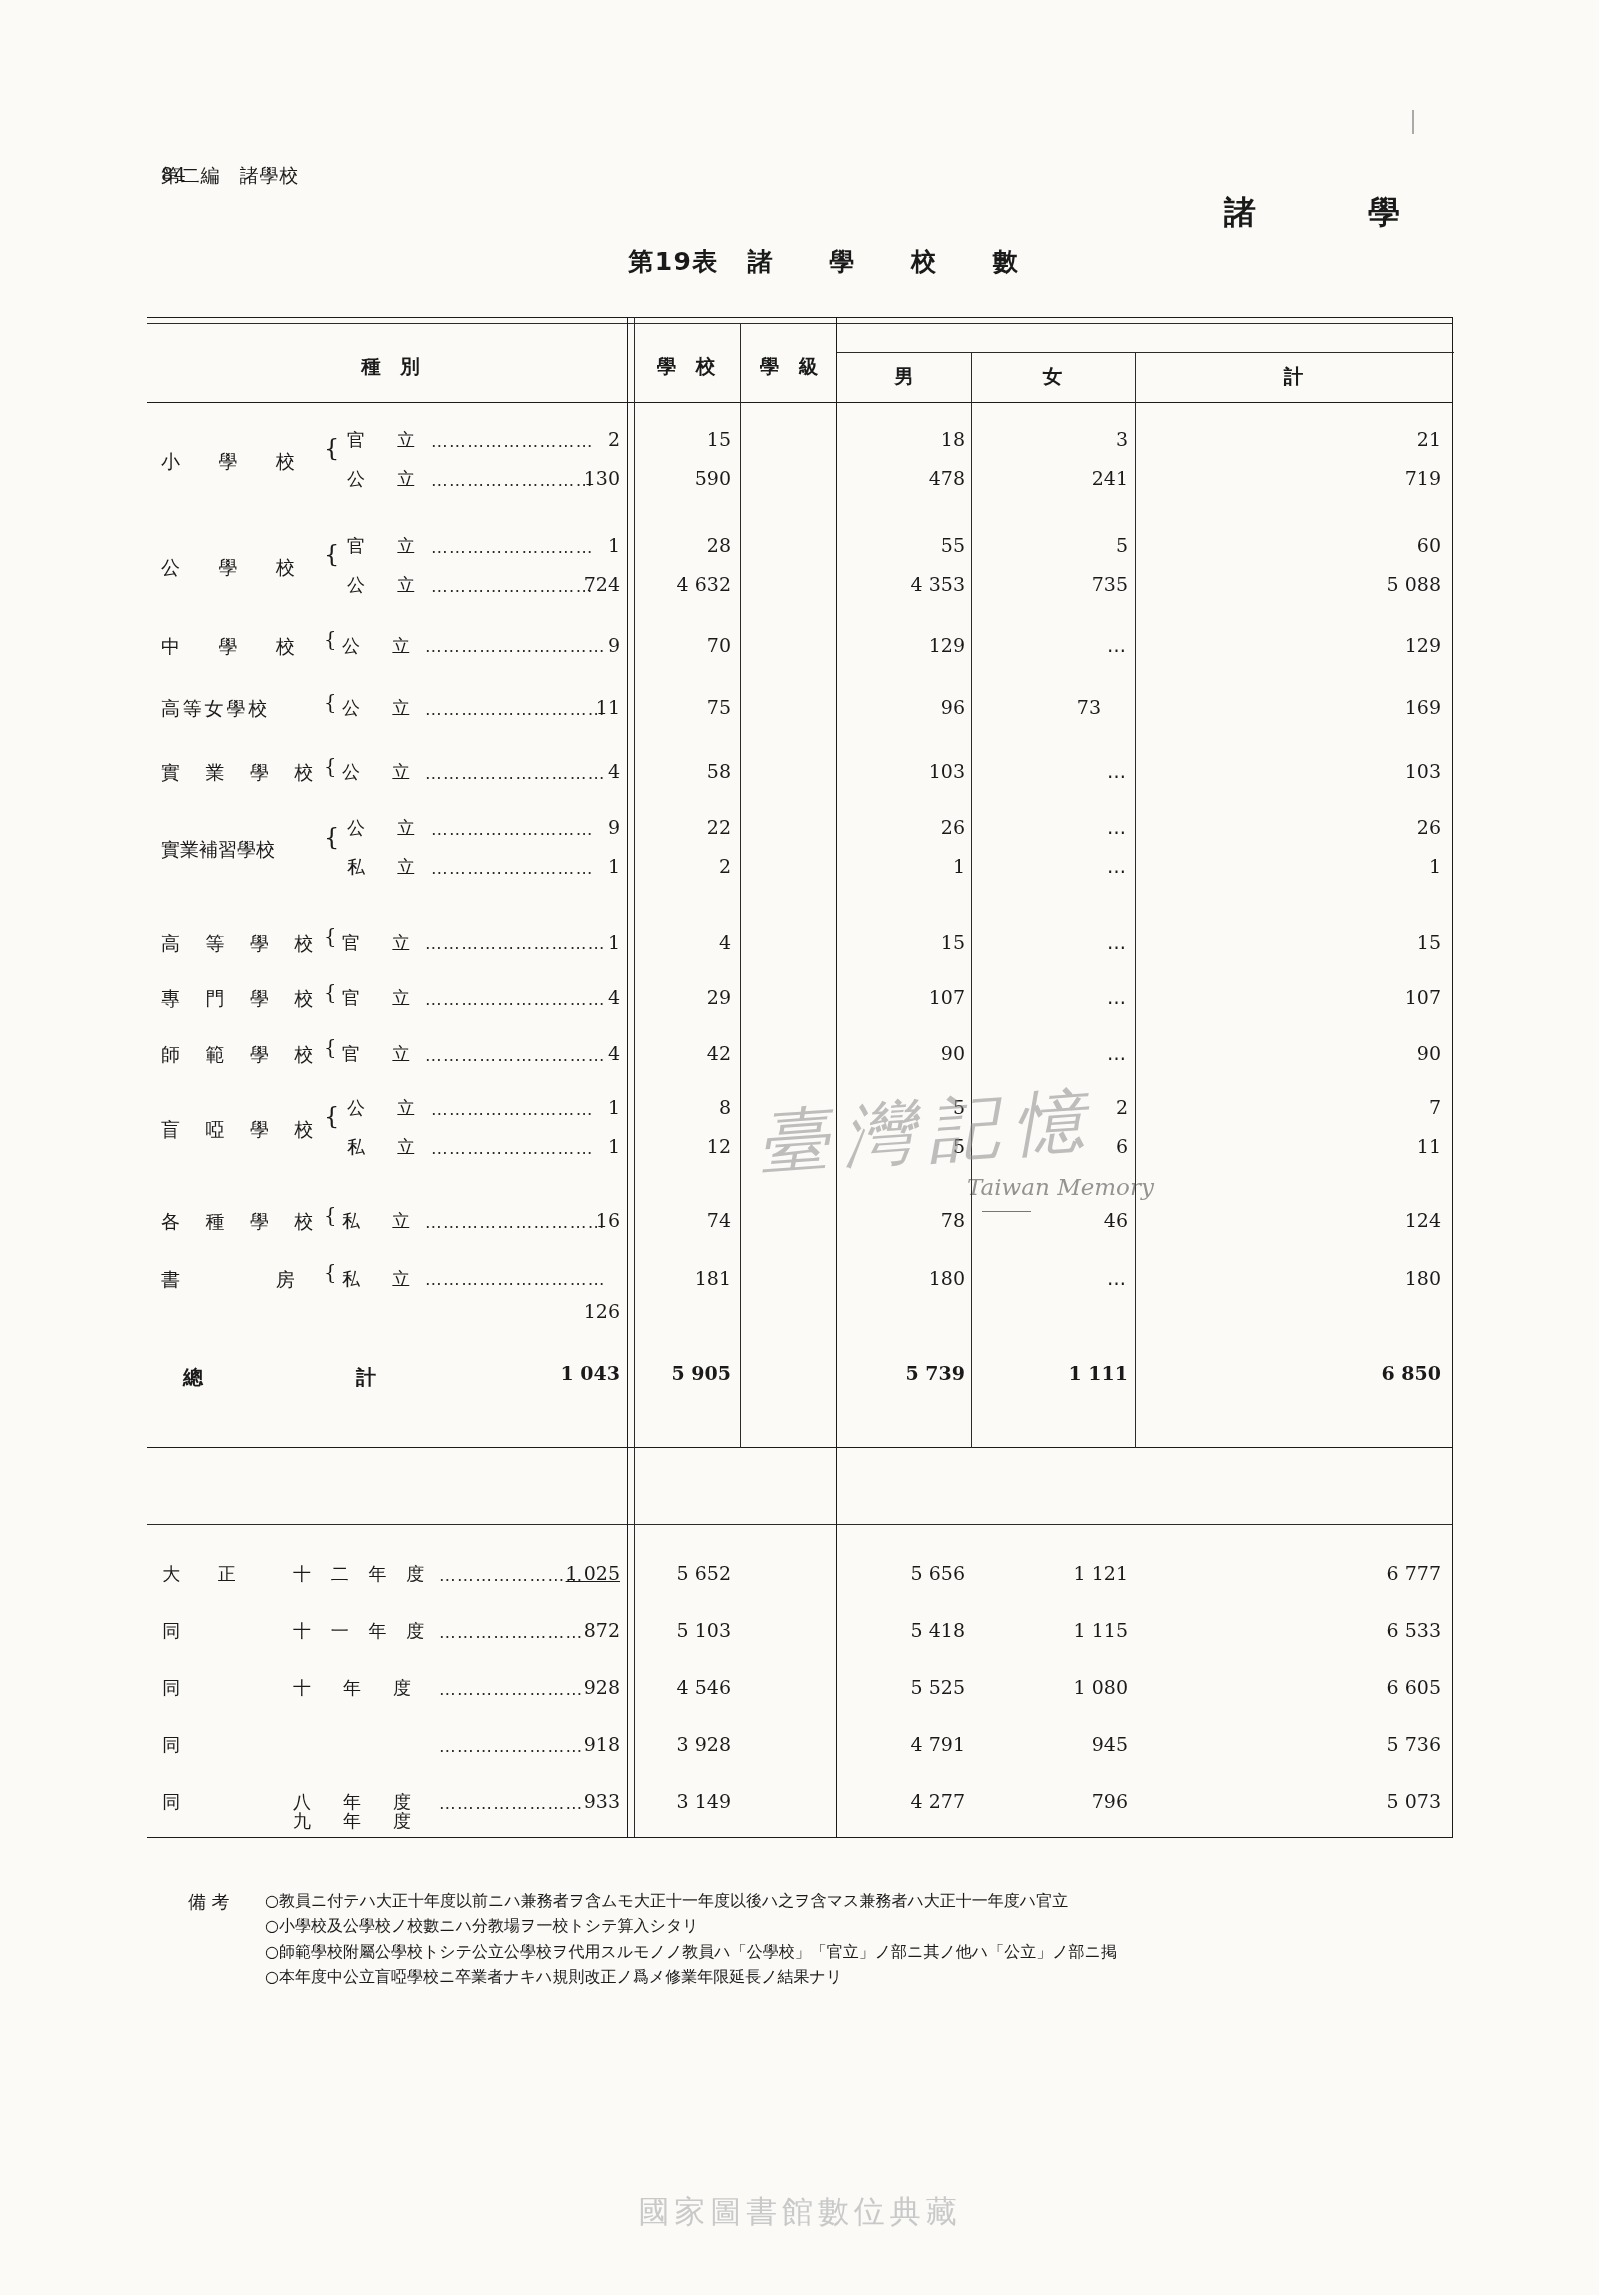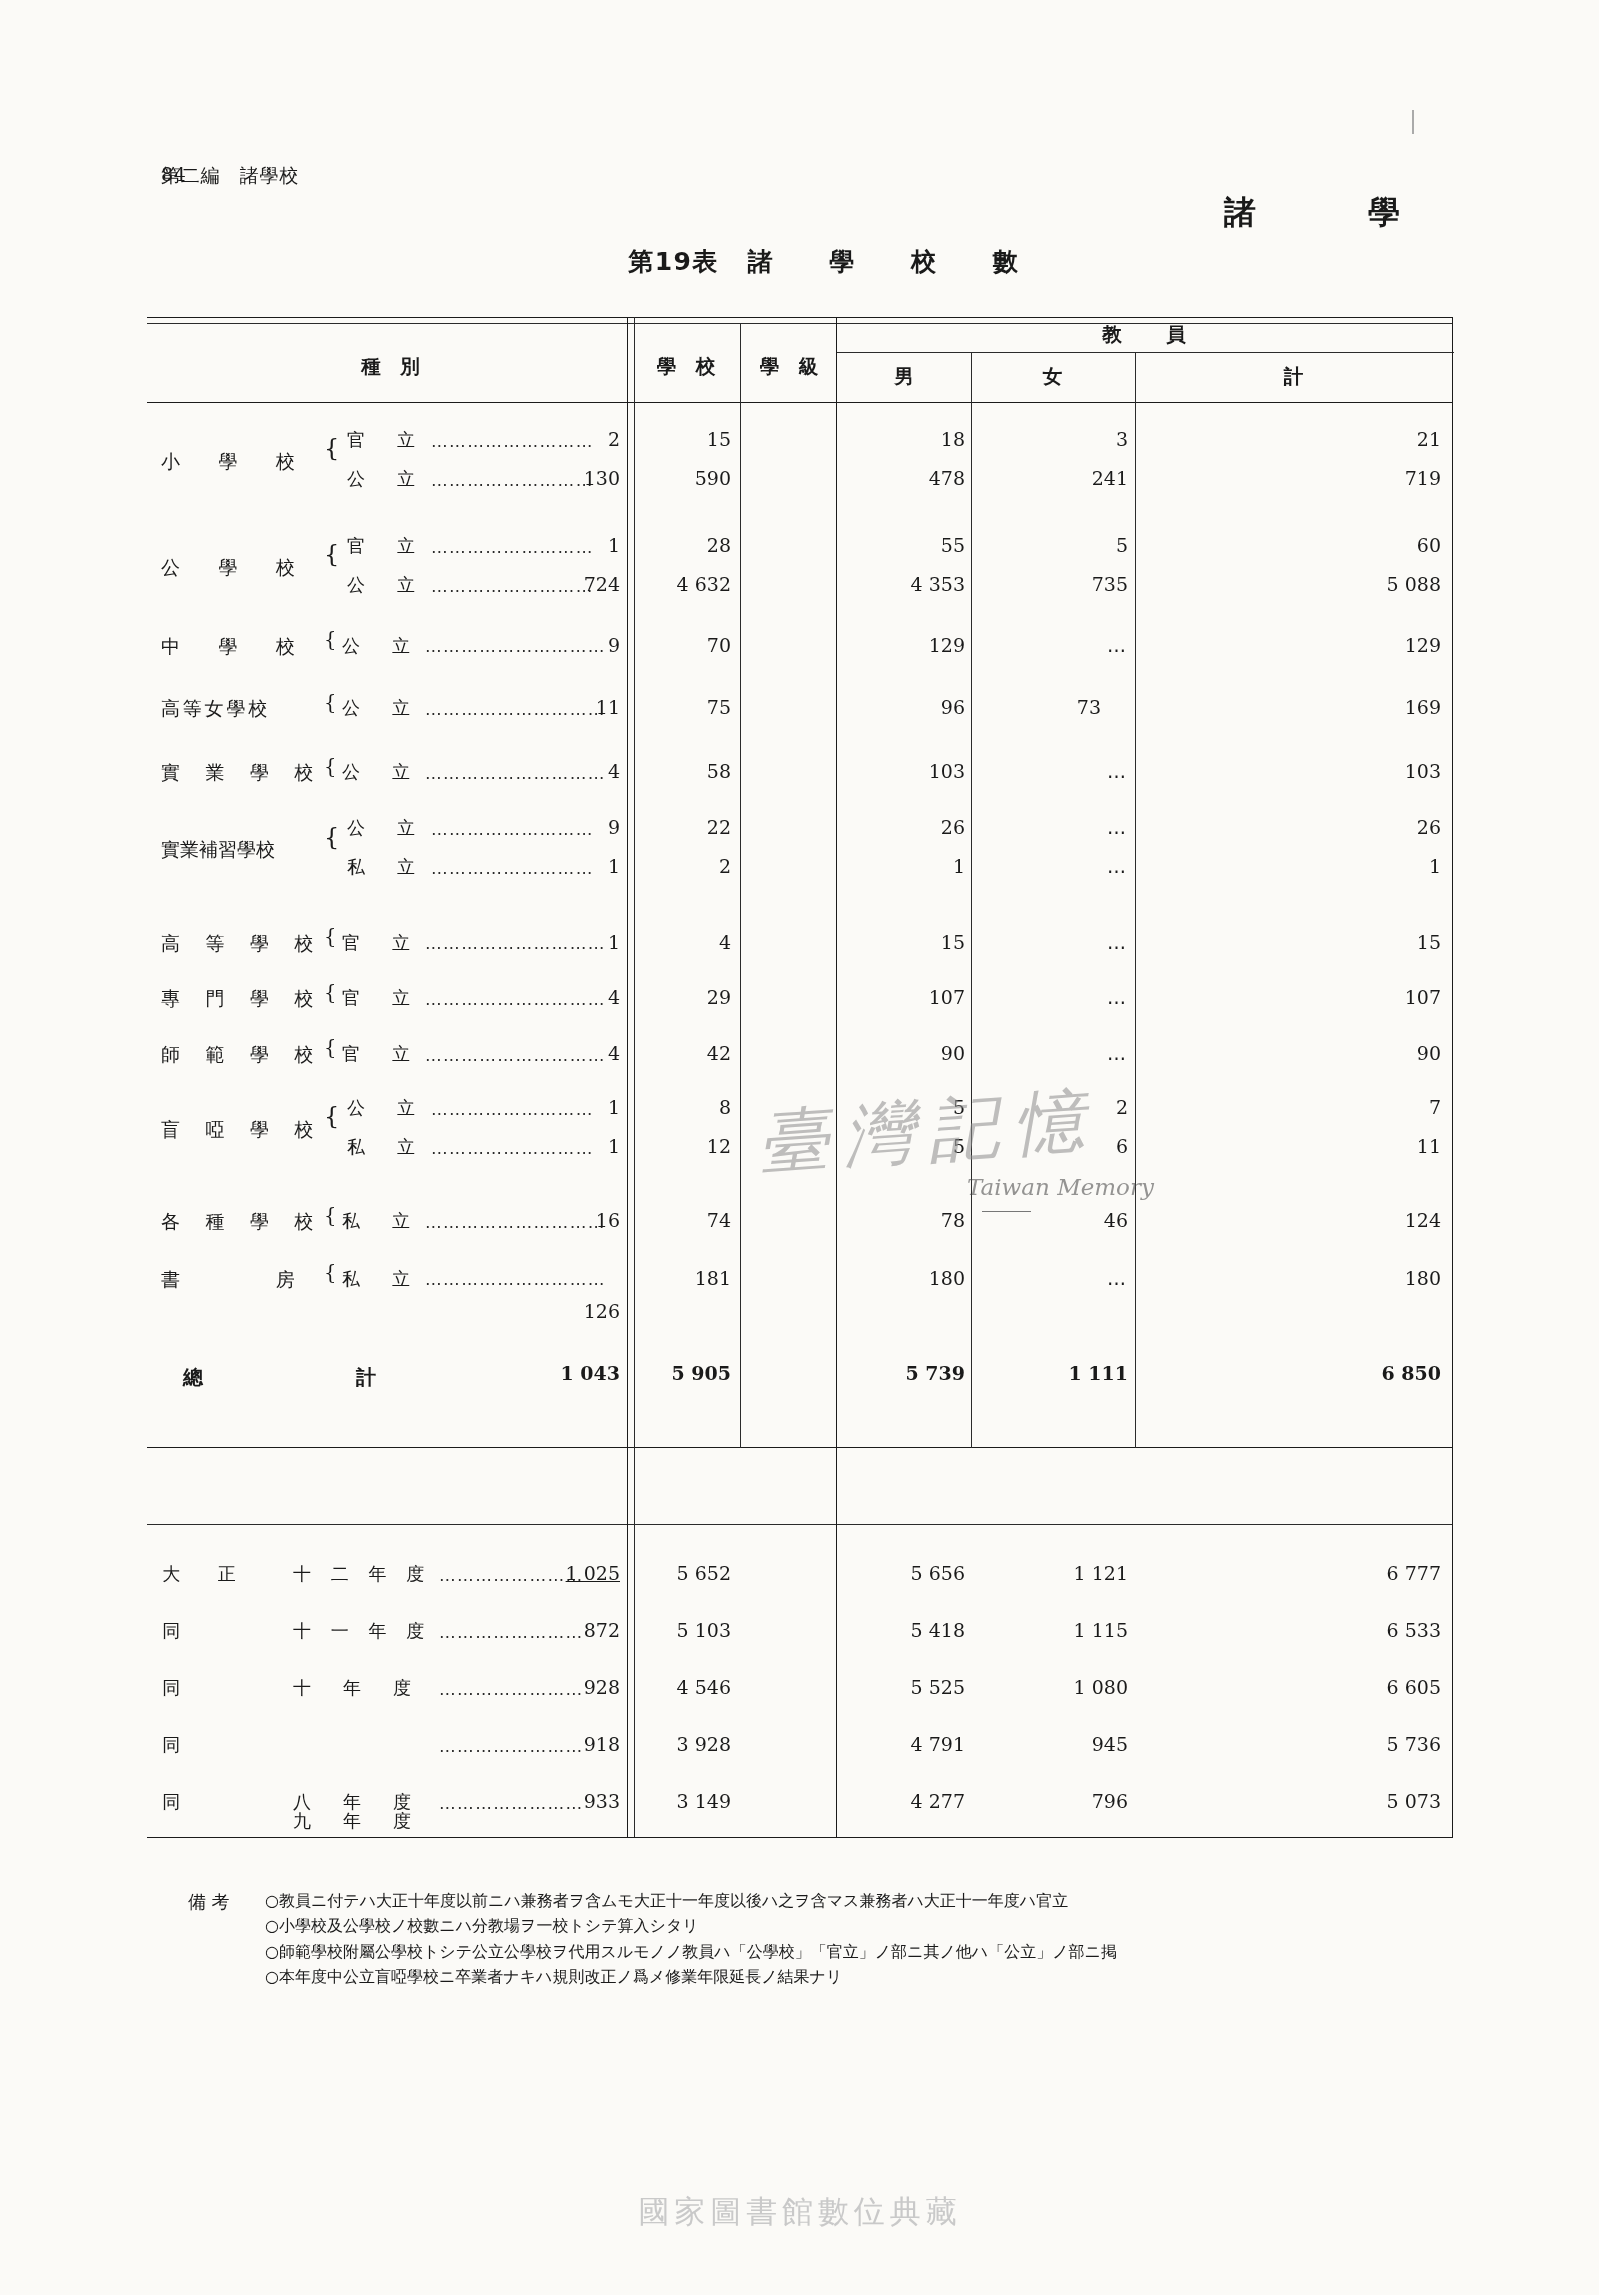--- a/index.html
+++ b/index.html
@@ -240,21 +240,20 @@
     <div class="vline thin" style="left:487px; top:0px; height:1520px;"></div>
     <div class="vline thin" style="left:593px; top:5.6px; height:1125px;"></div>
     <div class="vline" style="left:689px; top:0px;   height:1520px;"></div>
     <div class="vline thin" style="left:824px; top:35px; height:1096px;"></div>
     <div class="vline thin" style="left:988px; top:35px; height:1096px;"></div>
     <div class="vline" style="left:1305px; top:0px;  height:1520px;"></div>
 
     <div class="chead" style="left:153px; top:36px; width:181px;">種　別</div>
     <div class="chead" style="left:487px; top:36px; width:104px;">學　校</div>
     <div class="chead" style="left:595px; top:36px; width:94px;">學　級</div>
-    <div class="chead sp2" style="left:689px; top:4.2px; width:616px;">教　員</div>
     <div class="chead" style="left:689px; top:46px; width:136px;">男</div>
     <div class="chead" style="left:824px; top:46px; width:163px;">女</div>
     <div class="chead" style="left:988px; top:46px; width:317px;">計</div>
 
     <div class="cat" style="top:132px;">小　學　校</div>
     <div class="brace" style="left:177px; top:117px;">{</div>
     <div class="sub" style="left:200px; top:111px;">官　立</div>
     <div class="dots" style="left:284px; top:114px; width:189px;">………………………</div>
     <div class="num" style="left:376px; top:111px; width:97px;">2</div>
     <div class="num" style="left:487px; top:111px; width:97px;">15</div>

